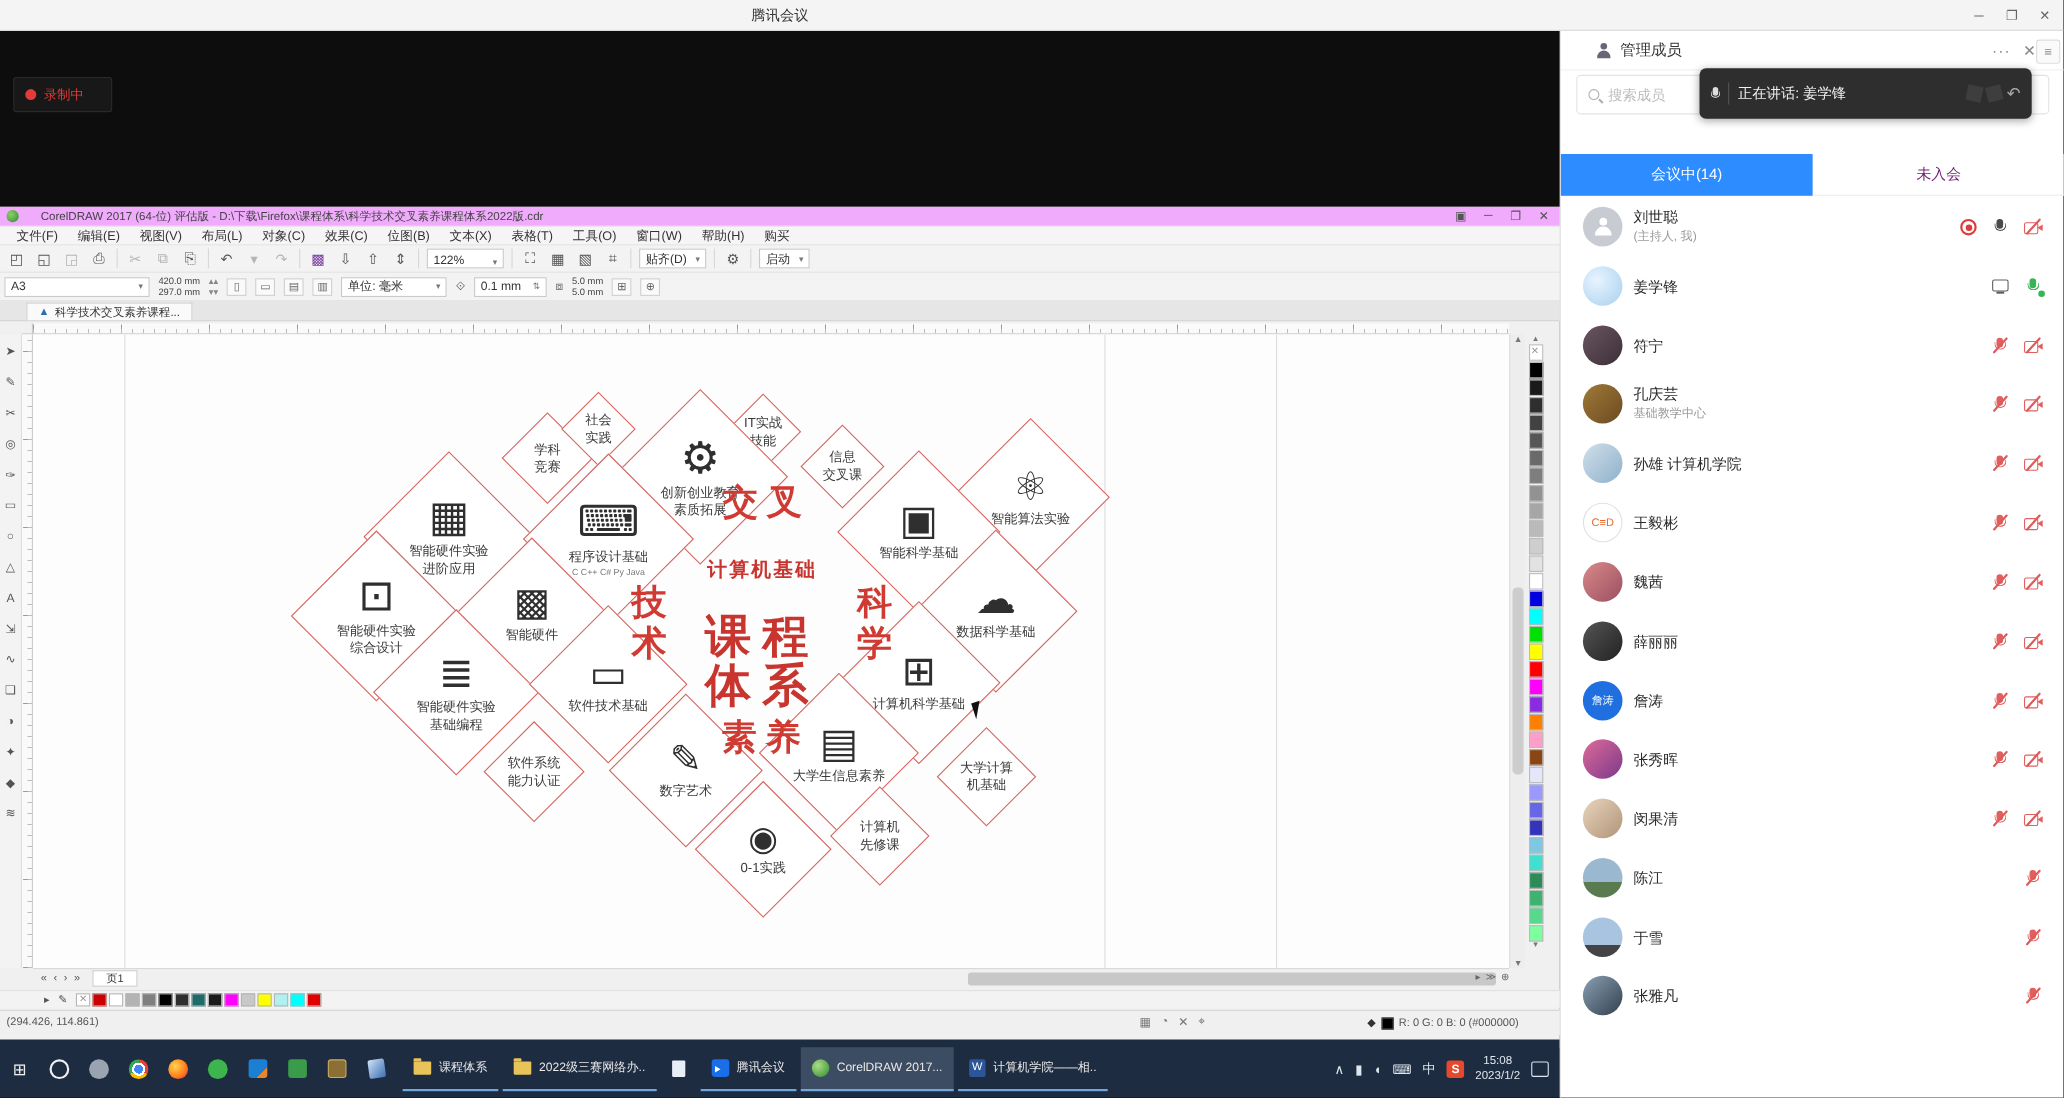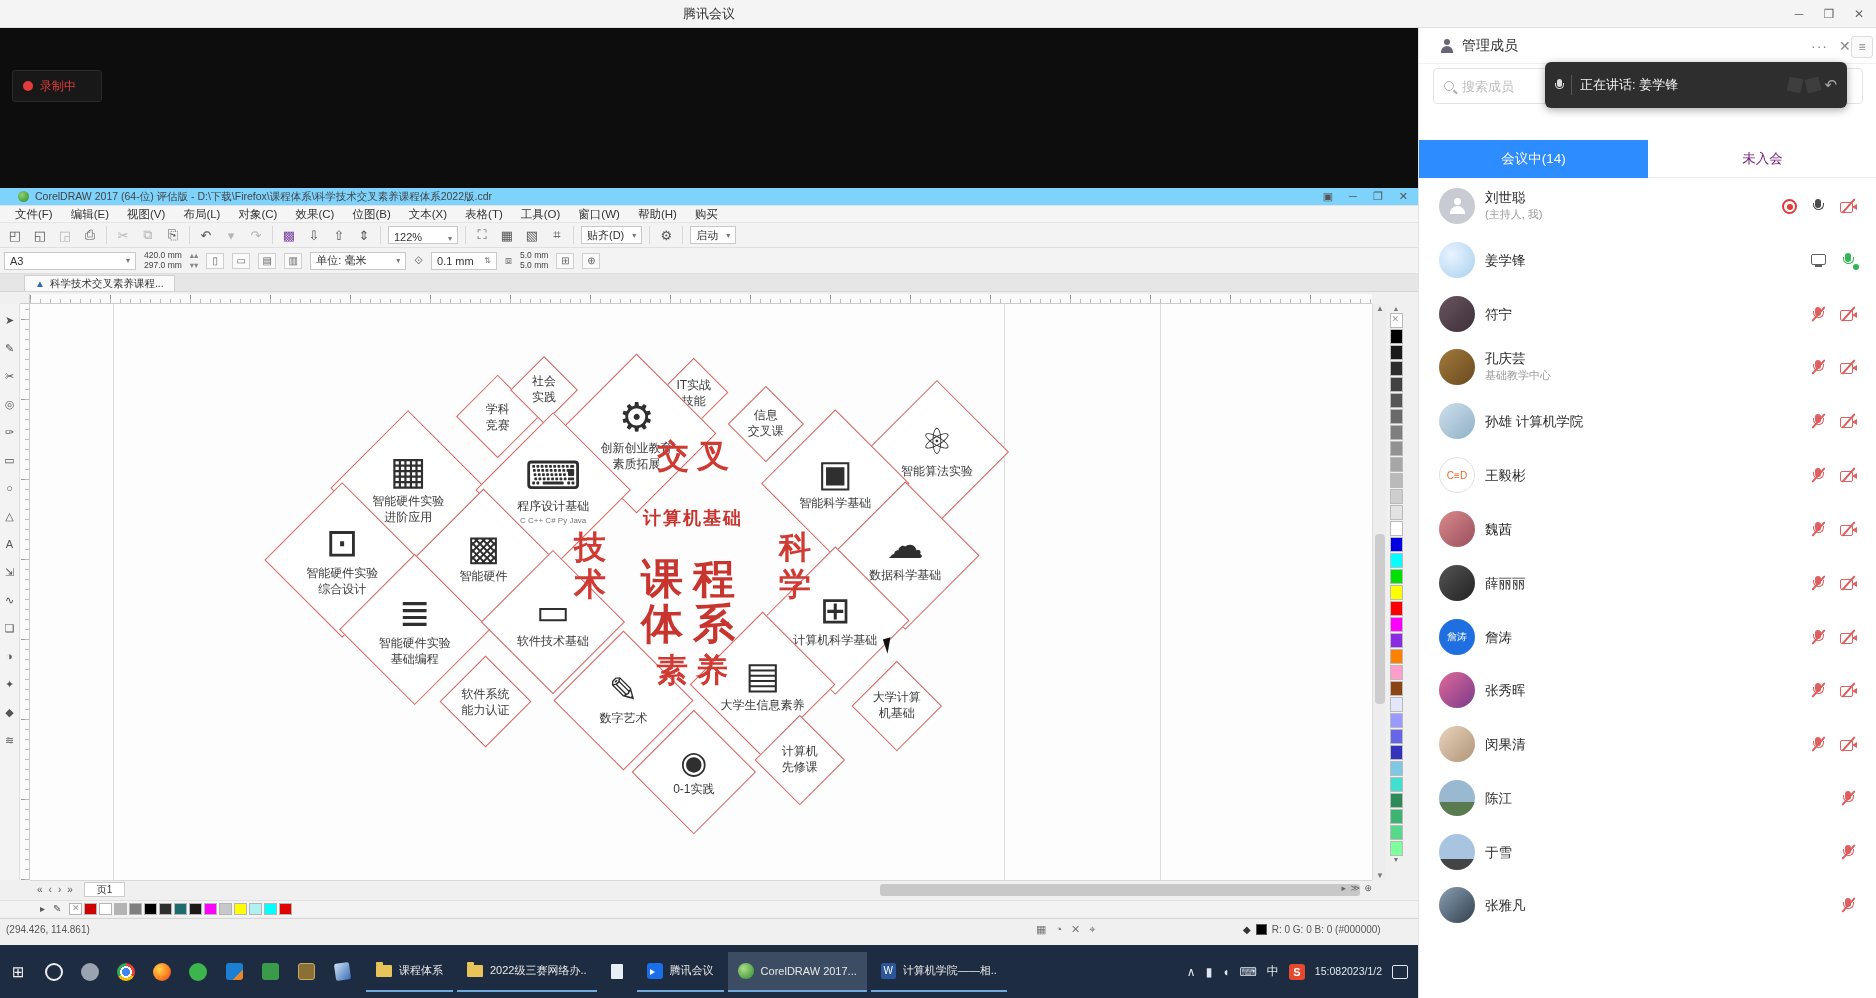--- a/index.html
+++ b/index.html
@@ -11,21 +11,21 @@
   .winbtn{position:absolute;top:0;height:28px;width:30px;text-align:center;line-height:28px;color:#666;font-size:12px;cursor:default}
 
   
   #stage{position:absolute;left:0;top:28px;width:1418px;height:917px;background:#0d0d0d;z-index:1}
   #recbadge{position:absolute;left:12px;top:42px;width:90px;height:32px;background:#181818;border:1px solid #2a2a2a;border-radius:3px;display:flex;align-items:center;gap:7px;padding-left:10px}
   #recbadge .dot{width:10px;height:10px;border-radius:50%;background:#e23b3b}
   #recbadge .txt{color:#e23b3b;font-size:12px}
 
   
   #corel{position:absolute;left:0;top:160px;width:1418px;height:753px;background:#f0f0f0;font-size:11px;color:#333}
-  .c-title{position:absolute;left:0;top:0;width:100%;height:18px;background:#7dd3fc;border-bottom:1px solid #e2e2e2;display:flex;align-items:center;padding-left:18px;gap:6px}
+  .c-title{position:absolute;left:0;top:0;width:100%;height:18px;background:#f0abfc;border-bottom:1px solid #e2e2e2;display:flex;align-items:center;padding-left:6px;gap:20px}
   .c-title .appico{width:11px;height:11px;border-radius:50%;background:radial-gradient(circle at 35% 35%,#8dd06a,#2f8a33)}
   .c-title .ttl{font-size:10.5px;color:#444;white-space:nowrap}
   .c-winctl{position:absolute;top:2px;right:10px;display:flex;gap:16px;color:#555;font-size:11px}
   .c-menu{position:absolute;left:0;top:18px;width:100%;height:16px;background:#f5f5f5;display:flex;align-items:center;padding-left:6px}
   .c-menu span{padding:0 9px;font-size:11.5px;color:#333}
   .c-tool{position:absolute;left:0;top:34px;width:100%;height:26px;background:#f3f3f3;border-top:1px solid #e5e5e5;border-bottom:1px solid #e0e0e0;display:flex;align-items:center;padding-left:6px;gap:7px}
   .c-tool .tg{font-size:13px;color:#555;width:18px;text-align:center}
   .c-tool .tg.dim{color:#b5b5b5}
   .c-tool .tg.accent{color:#7a3fa0}
   .c-tool .tsep{width:1px;height:18px;background:#d8d8d8}
@@ -92,26 +92,26 @@
   .tb-task .lbl{color:#e8e8e8;font-size:11px;white-space:nowrap;overflow:hidden;max-width:105px}
   .folder{width:16px;height:12px;background:#e8c35a;border-radius:1px;position:relative}
   .folder:before{content:"";position:absolute;left:0;top:-3px;width:7px;height:3px;background:#e8c35a;border-radius:1px 1px 0 0}
   .fileic{width:12px;height:15px;background:#e8eef5;border-radius:1px}
   .meetic{width:16px;height:16px;border-radius:3px;background:#1a6fe8;position:relative}
   .meetic:before{content:"";position:absolute;left:3px;top:6px;border-left:5px solid #fff;border-top:3px solid transparent;border-bottom:3px solid transparent}
   .corelic{width:16px;height:16px;border-radius:50%;background:radial-gradient(circle at 35% 35%,#aade84,#2f8a33)}
   .wordic{width:15px;height:16px;background:#2b579a;border-radius:2px;color:#fff;font-size:10px;text-align:center;line-height:16px}
   #tray{position:absolute;right:0;top:0;height:53px;display:flex;align-items:center;gap:10px;padding-right:10px;color:#dfe6ee;font-size:12px}
   #tray .sogou{width:16px;height:16px;background:#e5482d;border-radius:3px;color:#fff;font-size:11px;font-weight:700;text-align:center;line-height:16px}
-  #tray .clock{display:flex;flex-direction:row;align-items:center;font-size:10.5px;line-height:1.3}
+  #tray .clock{display:flex;flex-direction:column;align-items:center;font-size:10.5px;line-height:1.3}
   #tray .notif{width:16px;height:14px;border:1.5px solid #dfe6ee;border-radius:2px}
 
   
   #panel{position:absolute;left:1418px;top:28px;width:458px;height:970px;background:#fff;border-left:1px solid #e2e2e2;z-index:30}
-  .p-head{position:absolute;left:0;top:0;width:458px;height:36px;border-bottom:1px solid #f0f0f0;display:flex;align-items:center;padding-left:21px;gap:8px}
+  .p-head{position:absolute;left:0;top:0;width:458px;height:36px;border-bottom:1px solid #f0f0f0;display:flex;align-items:center;padding-left:32px;gap:8px}
   .p-head .ptitle{font-size:14px;color:#333}
   .person-ic{width:14px;height:14px;position:relative}
   .person-ic:before{content:"";position:absolute;left:4px;top:0;width:6px;height:6px;border-radius:50%;background:#667}
   .person-ic:after{content:"";position:absolute;left:1px;top:7px;width:12px;height:7px;border-radius:6px 6px 0 0;background:#667}
   .p-head .more{position:absolute;left:392px;color:#888;font-size:14px;letter-spacing:1px}
   .p-head .close{position:absolute;left:420px;color:#888;font-size:14px}
   .side-btn{position:absolute;left:432px;top:8px;width:22px;height:22px;border:1px solid #ddd;border-radius:3px;color:#888;font-size:12px;text-align:center;line-height:20px;background:#fafafa}
   .p-search{position:absolute;left:14px;top:40px;width:430px;height:36px;border:1px solid #e3e3e3;border-radius:4px;display:flex;align-items:center;padding-left:10px;gap:8px;background:#fff}
   .mag{width:10px;height:10px;border:1.6px solid #b0b0b0;border-radius:50%;position:relative}
   .mag:after{content:"";position:absolute;left:8px;top:9px;width:5px;height:1.6px;background:#b0b0b0;transform:rotate(45deg)}

